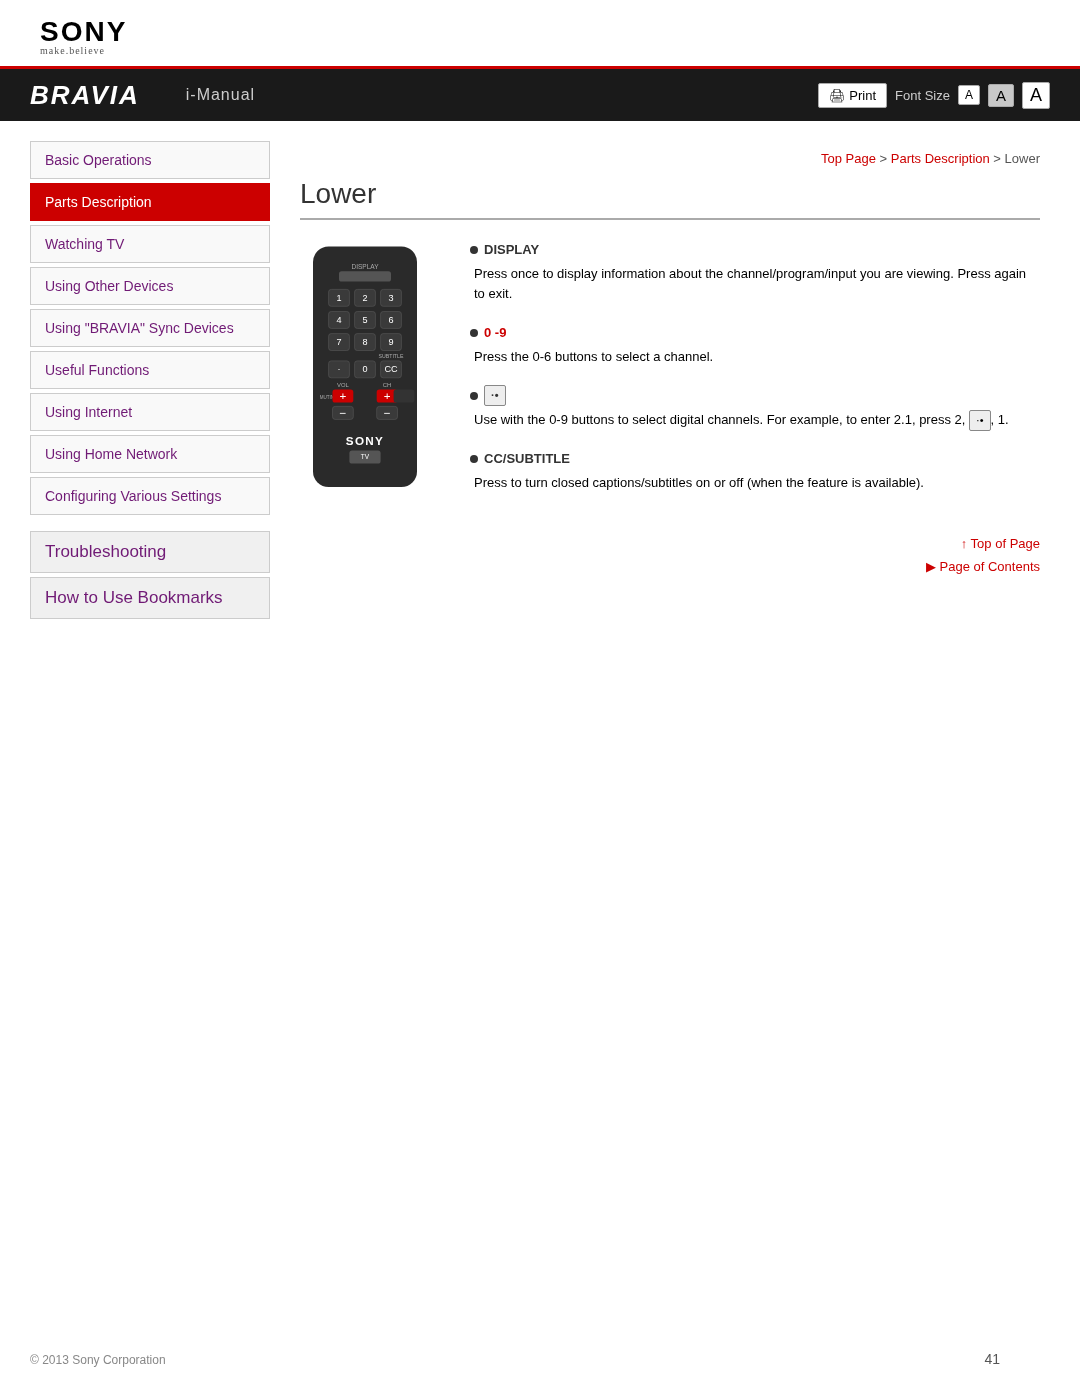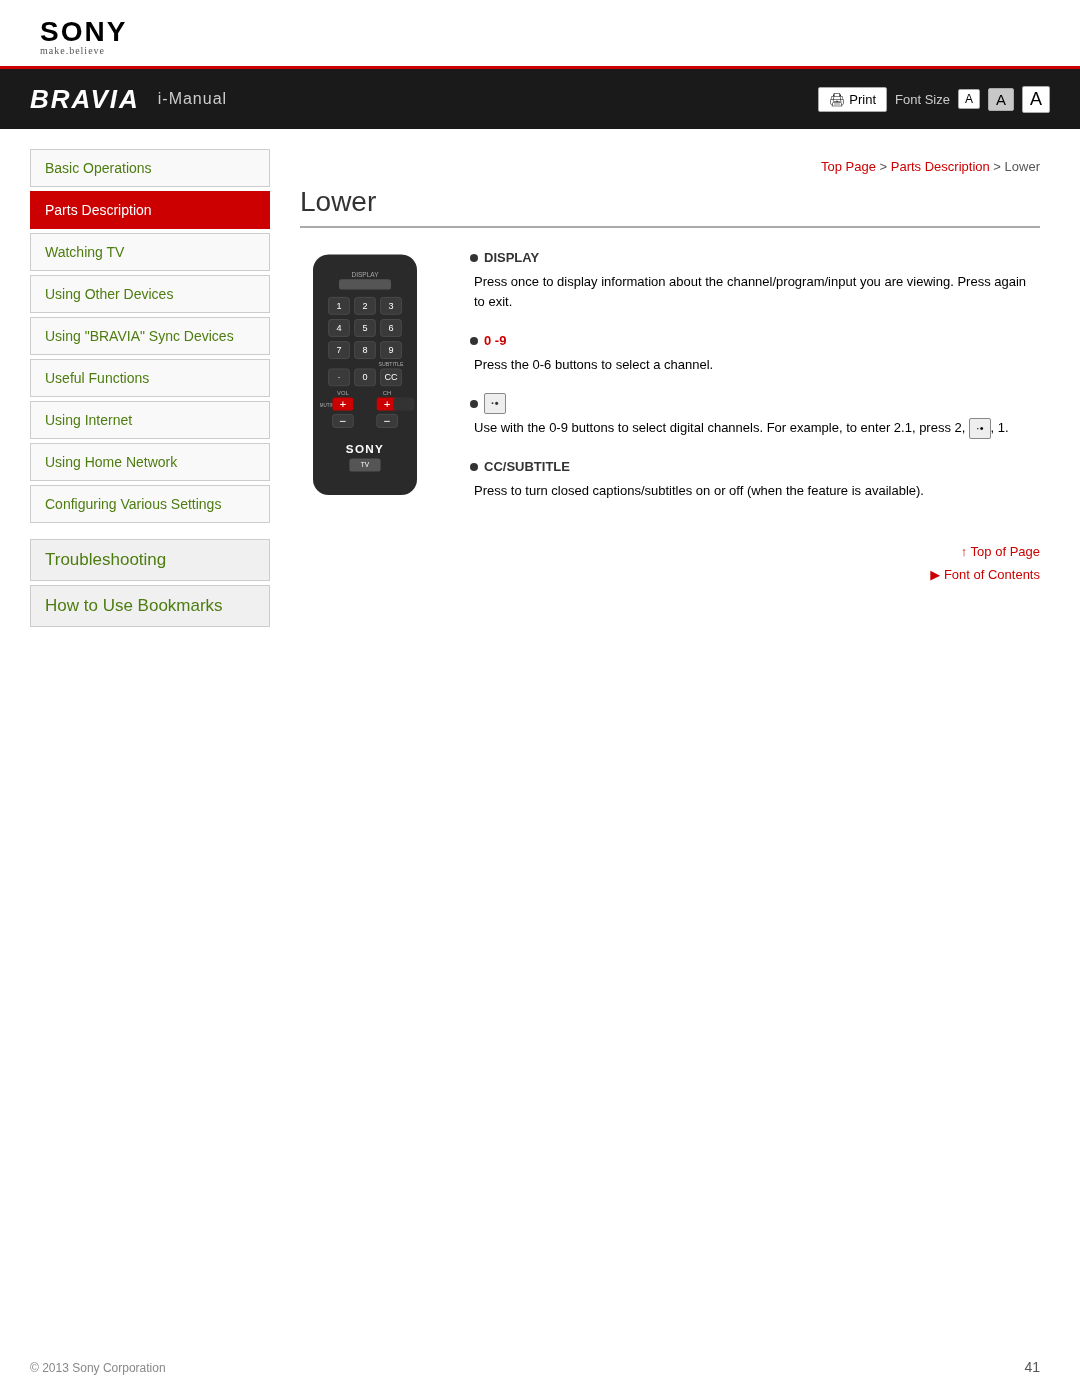--- a/index.html
+++ b/index.html
@@ -35,38 +35,39 @@
       font-family: Liberation Serif, serif;
     }
 
     
     .nav-bar {
       background: #1a1a1a;
       display: flex;
       align-items: center;
       justify-content: space-between;
       padding: 0 30px;
-      height: 60px;
+      height: 52px;
     }
     .nav-bar-left {
       display: flex;
       align-items: center;
       gap: 18px;
     }
     .bravia-logo {
       font-size: 26px;
       font-weight: 900;
       font-style: italic;
       color: #fff;
       letter-spacing: 2px;
     }
     .i-manual-text {
       font-size: 16px;
       color: #ccc;
       letter-spacing: 1px;
+      margin-left: 28px;
     }
     .nav-bar-right {
       display: flex;
       align-items: center;
       gap: 8px;
     }
     .print-btn {
       background: #fff;
       border: 1px solid #aaa;
       padding: 4px 10px;
@@ -115,21 +116,21 @@
       padding: 20px 0 20px 30px;
       flex-shrink: 0;
     }
     .sidebar-item {
       border: 1px solid #ccc;
       padding: 10px 14px;
       margin-bottom: 4px;
       font-size: 14px;
       cursor: pointer;
       background: #f9f9f9;
-      color: #4d7c0f;
+      color: #701a75;
       width: 240px;
     }
     .sidebar-item.active {
       background: #c00;
       color: #fff;
       border-color: #c00;
     }
     .sidebar-group {
       margin-bottom: 16px;
     }
@@ -246,20 +247,21 @@
       margin-bottom: 4px;
     }
 
     
     .page-footer {
       display: flex;
       justify-content: space-between;
       align-items: flex-end;
       padding: 20px 40px 20px 30px;
       margin-top: 10px;
+      gap: 40px;
     }
     .copyright {
       font-size: 12px;
       color: #888;
     }
     .page-number {
       font-size: 14px;
       color: #555;
       text-align: right;
       flex: 1;
@@ -452,21 +454,21 @@
         <div class="desc-item">
           <div class="desc-title">
             <span class="bullet"></span>
             <span>CC/SUBTITLE</span>
           </div>
           <p class="desc-text">Press to turn closed captions/subtitles on or off (when the feature is available).</p>
         </div>
 
         <div class="footer-links">
           <a href="#">↑ Top of Page</a>
-          <a href="#">▶ Font of Contents</a>
+          <a href="#">▶ Page of Contents</a>
         </div>
 
       </div>
     </div>
   </div>
 </div>
 
 <div class="page-footer">
   <span class="copyright">© 2013 Sony Corporation</span>
   <span class="page-number">41</span>

